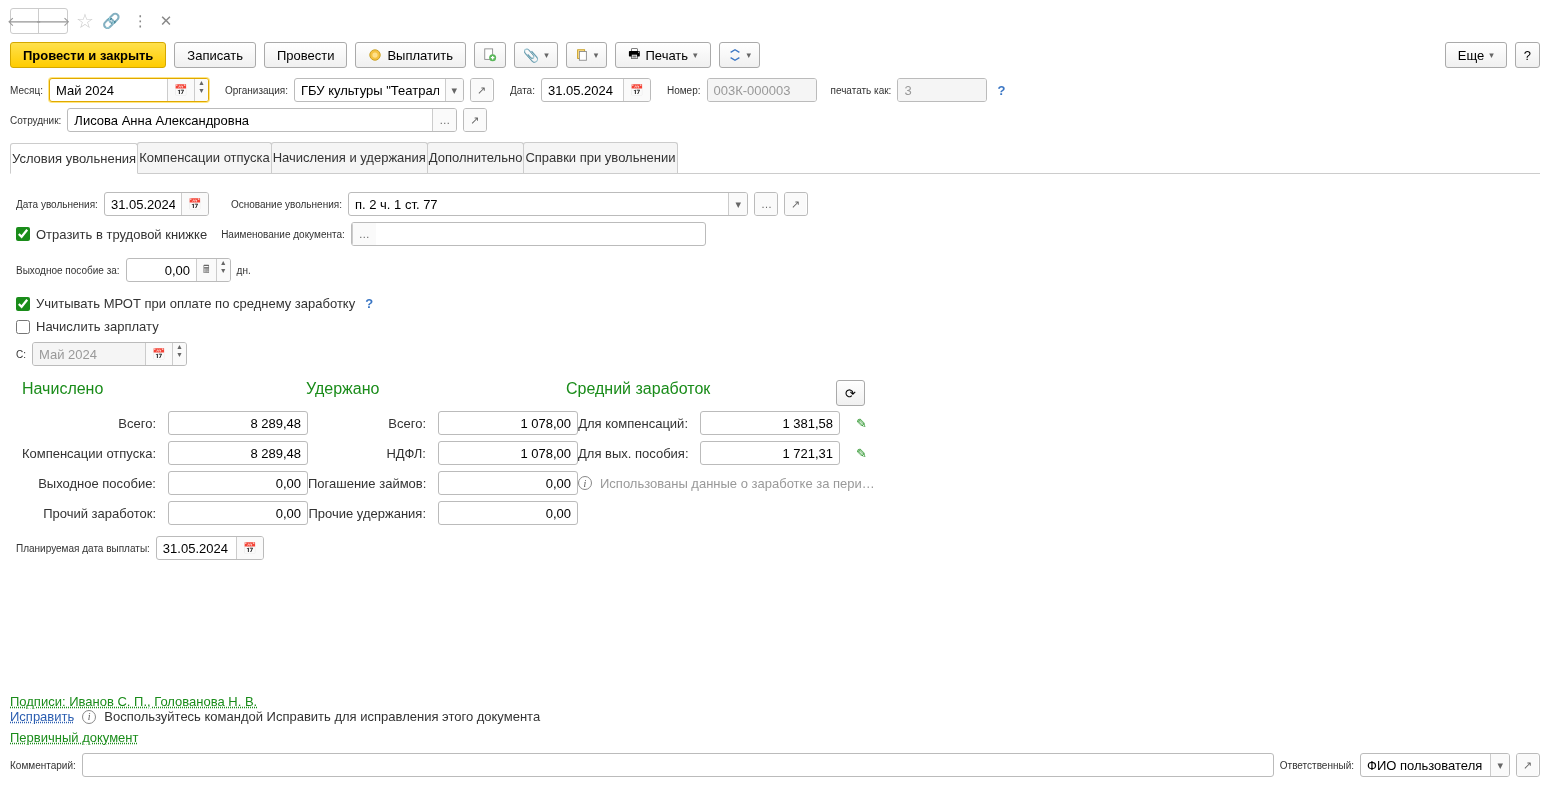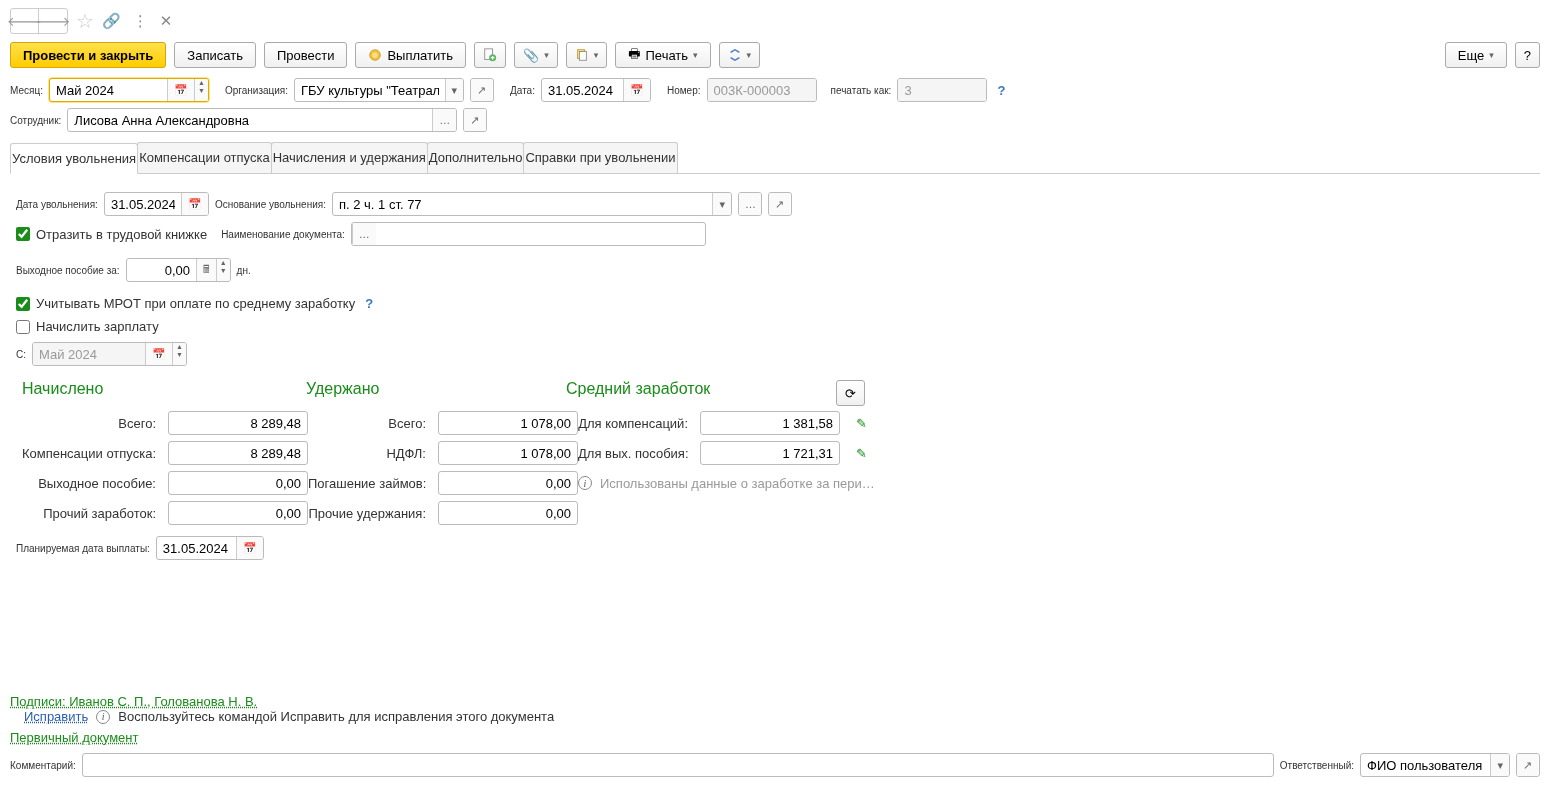--- a/index.html
+++ b/index.html
@@ -51,21 +51,21 @@
 .calc-label { text-align: right; font-size: 13px; white-space: nowrap; }
 .calc-value { width: 140px; }
 .calc-value .input-group { width: 100%; }
 .calc-value input { text-align: right; }
 .pencil-icon { color: #1a8c1a; font-size: 13px; cursor: pointer; margin-left: 4px; }
 .info-icon { border: 1px solid #888; border-radius: 50%; width: 14px; height: 14px; display: inline-flex; align-items: center; justify-content: center; font-size: 10px; font-style: italic; font-family: serif; color: #555; }
 .info-text { color: #999; font-size: 13px; }
 
 .bottom-section { margin-top: 120px; }
 .link-green { color: #1a8c1a; text-decoration: underline dotted; cursor: pointer; }
-.link-blue { color: #2a5db0; text-decoration: underline dotted; cursor: pointer; margin-left: 14px; }
+.link-blue { color: #2a5db0; text-decoration: underline dotted; cursor: pointer; }
 
 .footer-row { display: flex; align-items: center; gap: 6px; margin-top: 8px; }
 .footer-row .input-group { flex: 1; }
 
 svg.coin { width: 14px; height: 14px; }
 </style>
 </head>
 <body>
 
 <div class="window">
@@ -189,21 +189,21 @@
   </div>
 
   <div class="tab-content">
 
     <div class="form-row">
       <span class="field-label">Дата увольнения:</span>
       <div class="input-group" style="width:105px">
         <input value="31.05.2024" style="">
         <div class="input-addon">📅</div>
       </div>
-      <span class="field-label" style="margin-left:0">Основание увольнения:</span>
+      <span class="field-label" style="margin-left:16px">Основание увольнения:</span>
       <div class="input-group" style="width:400px">
         <input value="п. 2 ч. 1 ст. 77" style="">
         <div class="input-addon">▾</div>
       </div>
       <div class="input-group" style="width:24px">
           <div class="input-addon" style="border:none">…</div>
         </div>
       <div class="input-group" style="width:24px">
           <div class="input-addon" style="border:none">↗</div>
         </div>

